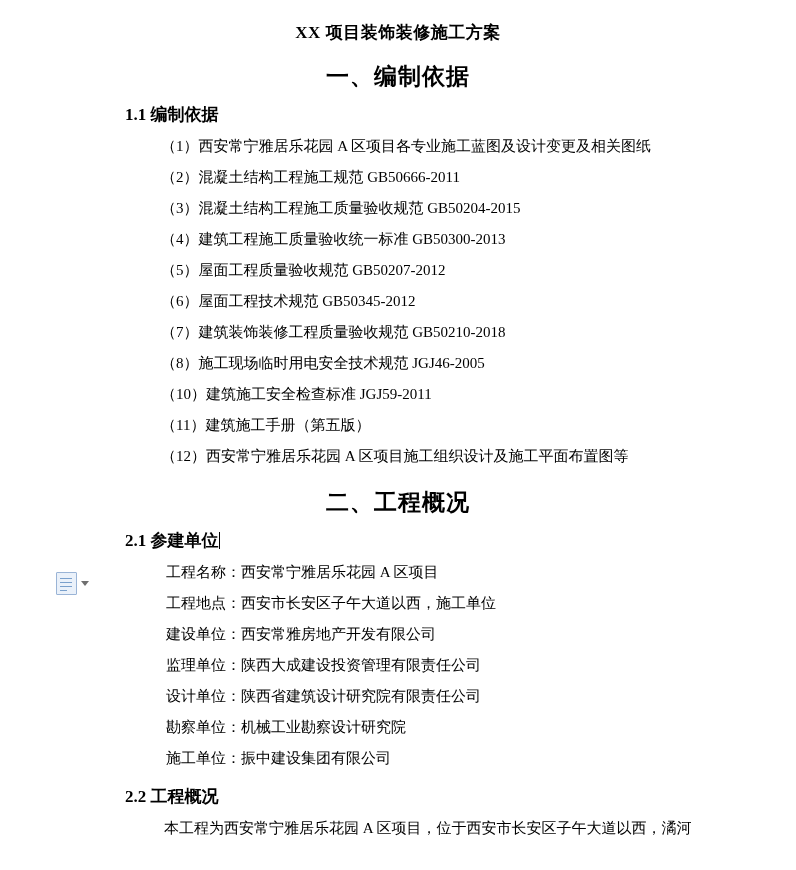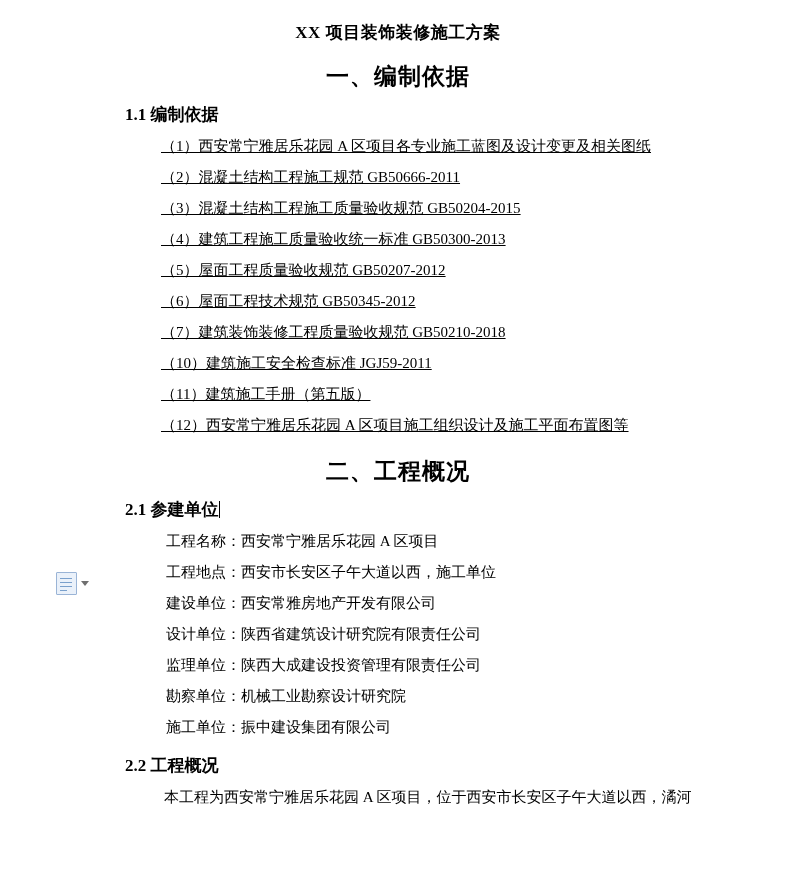--- a/index.html
+++ b/index.html
@@ -56,21 +56,20 @@
     top: 4px;
   }
   .para {
     font-size: 15px;
     line-height: 31px;
     padding-left: 110px;
     white-space: nowrap;
   }
   .para.indent-list {
     padding-left: 105px;
-    text-decoration: underline;
   }
   .para.body-wrap {
     padding-left: 108px;
     padding-right: 0px;
     white-space: normal;
     text-indent: 0;
   }
 
   
   .margin-icon {
@@ -119,33 +118,34 @@
 
   <div class="h2">1.1 编制依据</div>
 
   <div class="para indent-list">（1）西安常宁雅居乐花园 A 区项目各专业施工蓝图及设计变更及相关图纸</div>
   <div class="para indent-list">（2）混凝土结构工程施工规范 GB50666-2011</div>
   <div class="para indent-list">（3）混凝土结构工程施工质量验收规范 GB50204-2015</div>
   <div class="para indent-list">（4）建筑工程施工质量验收统一标准 GB50300-2013</div>
   <div class="para indent-list">（5）屋面工程质量验收规范 GB50207-2012</div>
   <div class="para indent-list">（6）屋面工程技术规范 GB50345-2012</div>
   <div class="para indent-list">（7）建筑装饰装修工程质量验收规范 GB50210-2018</div>
+  <div class="para indent-list">（8）施工现场临时用电安全技术规范 JGJ46-2005</div>
   <div class="para indent-list">（10）建筑施工安全检查标准 JGJ59-2011</div>
   <div class="para indent-list">（11）建筑施工手册（第五版）</div>
   <div class="para indent-list">（12）西安常宁雅居乐花园 A 区项目施工组织设计及施工平面布置图等</div>
 
   <div class="h1">二、工程概况</div>
 
   <div class="h2 caret">2.1 参建单位</div>
 
   <div class="para">工程名称：西安常宁雅居乐花园 A 区项目</div>
   <div class="para">工程地点：西安市长安区子午大道以西，施工单位</div>
   <div class="para">建设单位：西安常雅房地产开发有限公司</div>
+  <div class="para">监理单位：陕西大成建设投资管理有限责任公司</div>
   <div class="para">设计单位：陕西省建筑设计研究院有限责任公司</div>
-  <div class="para">监理单位：陕西大成建设投资管理有限责任公司</div>
   <div class="para">勘察单位：机械工业勘察设计研究院</div>
   <div class="para">施工单位：振中建设集团有限公司</div>
 
   <div class="h2">2.2 工程概况</div>
 
   <div class="para body-wrap">本工程为西安常宁雅居乐花园 A 区项目，位于西安市长安区子午大道以西，潏河</div>
 
   <div class="margin-icon">
     <div class="doc-glyph">
       <i></i>

